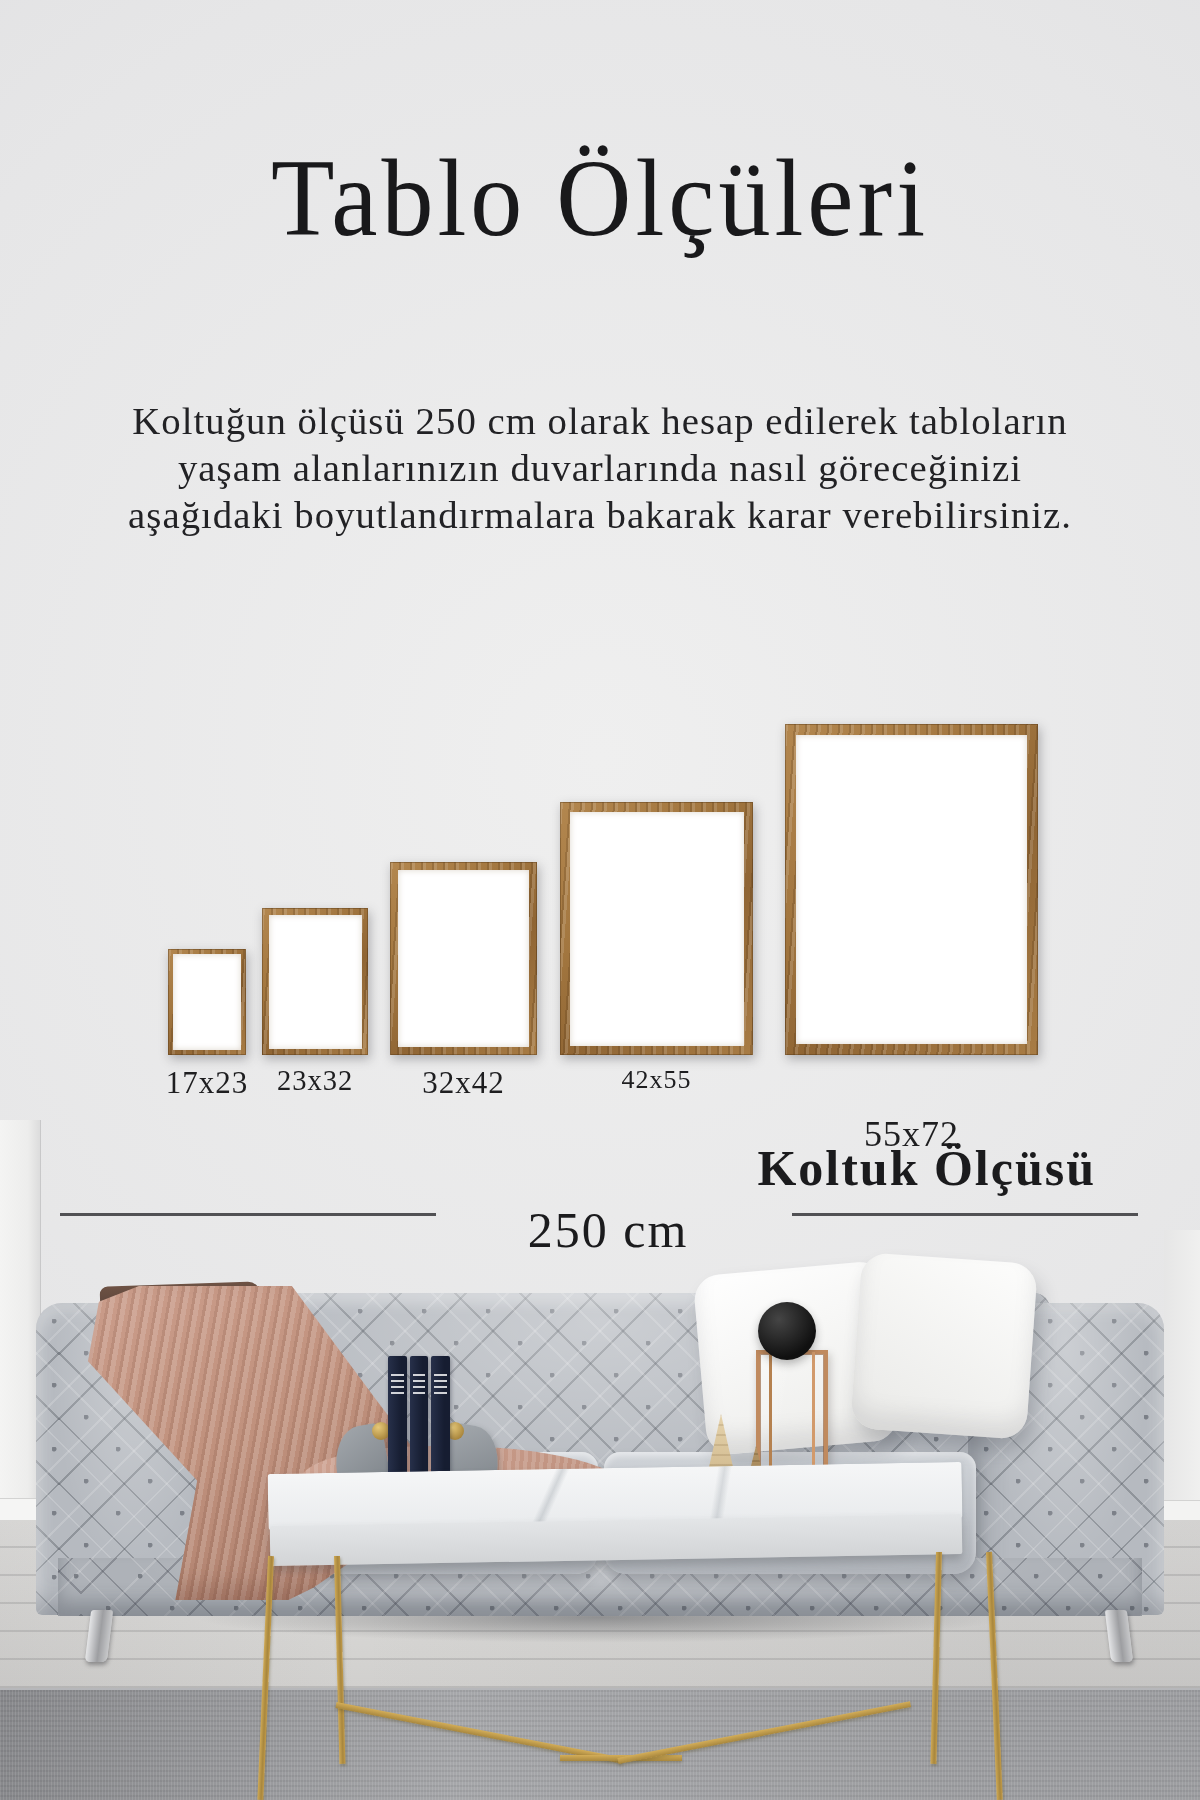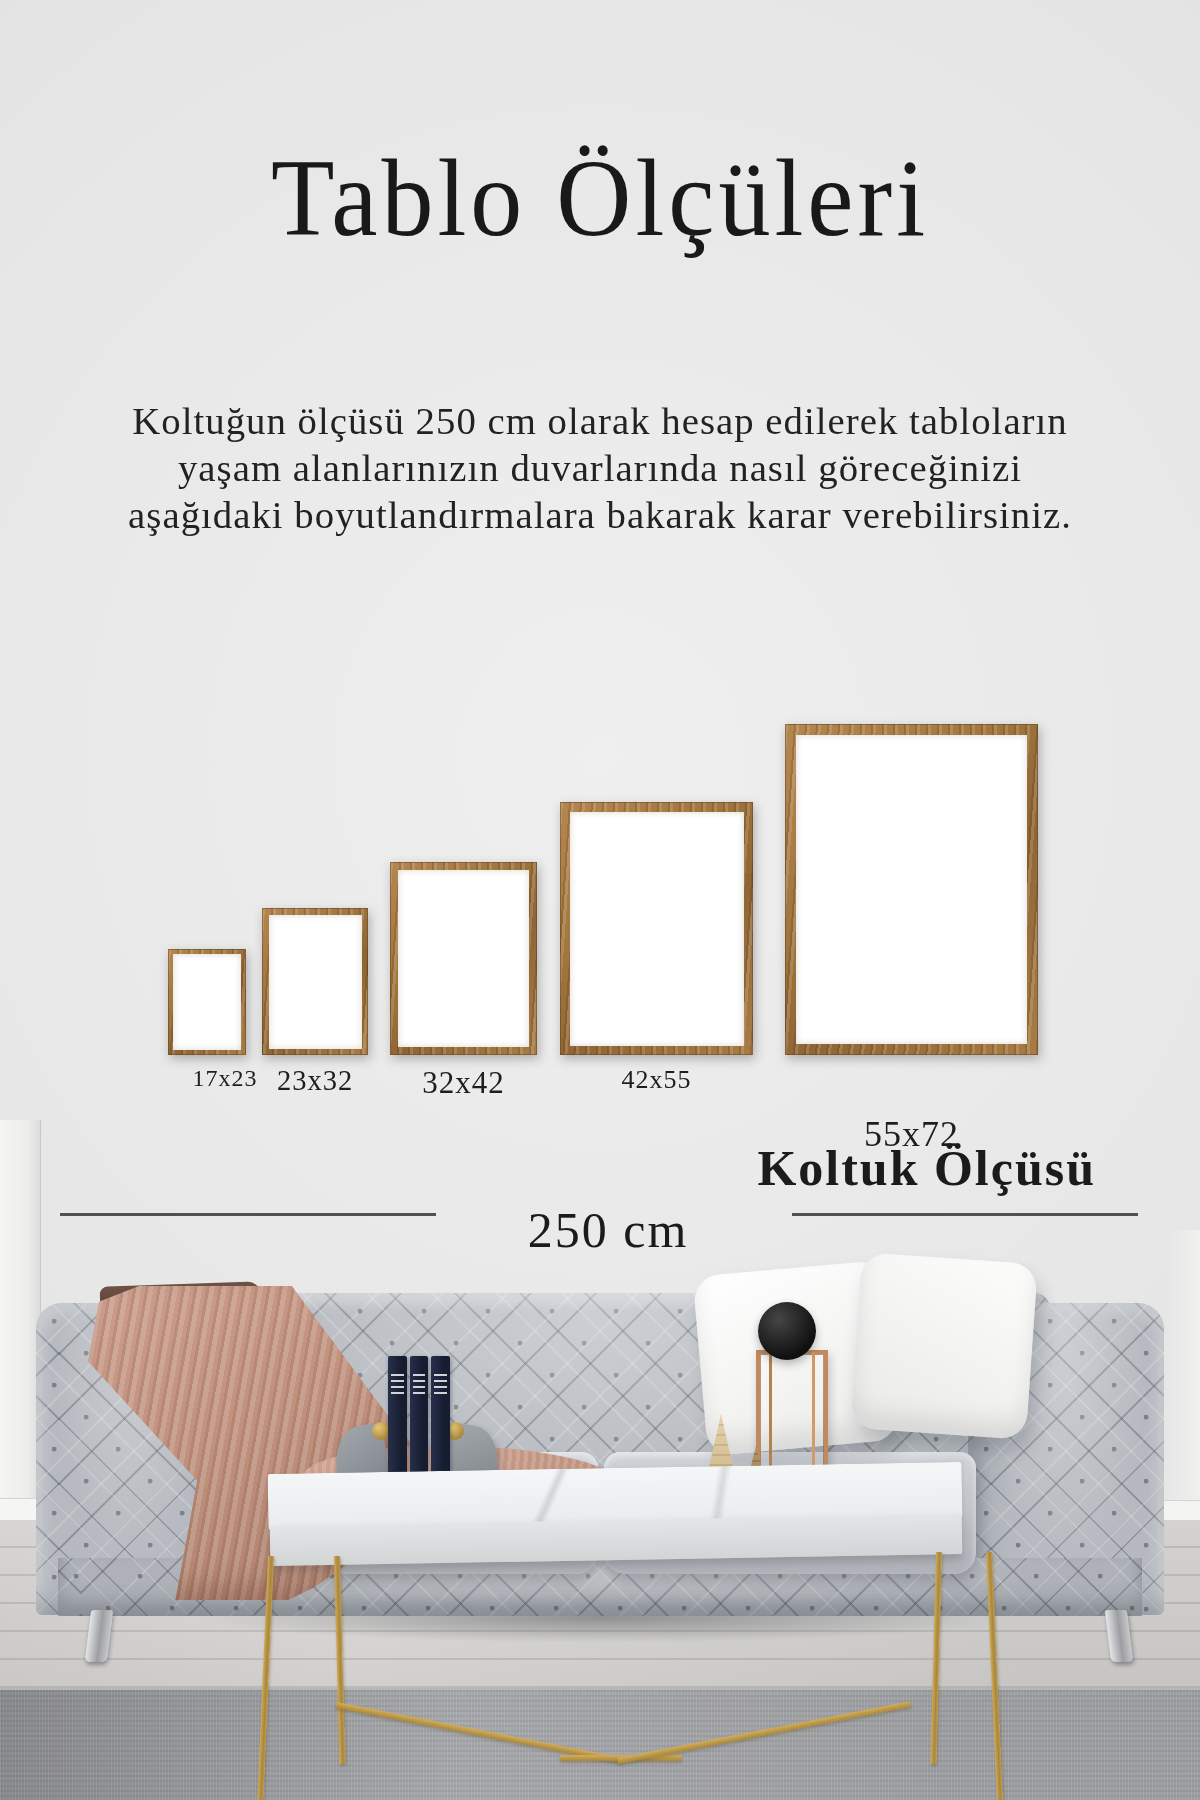--- a/index.html
+++ b/index.html
@@ -185,21 +185,21 @@
   <div class="frame" style="left: 390px; top: 862px; width: 147px; height: 193px;">
       <div class="art" style="top: 8px; left: 8px; width: 131px; height: 177px;"></div>
     </div>
   <div class="frame" style="left: 560px; top: 802px; width: 193px; height: 253px;">
       <div class="art" style="top: 9.5px; left: 9.5px; width: 174px; height: 234px;"></div>
     </div>
   <div class="frame" style="left: 785px; top: 724px; width: 253px; height: 331px;">
       <div class="art" style="top: 11px; left: 11px; width: 231px; height: 309px;"></div>
     </div>
 
-  <div class="flabel" style="left: 145px; width: 160px; top: 1065px; font-size: 24px;">17x23</div>
+  <div class="flabel" style="left: 127px; width: 160px; top: 1065px; font-size: 31px;">17x23</div>
   <div class="flabel" style="left: 235px; width: 160px; top: 1065px; font-size: 28.5px;">23x32</div>
   <div class="flabel" style="left: 383.5px; width: 160px; top: 1065px; font-size: 31px;">32x42</div>
   <div class="flabel" style="left: 576.5px; width: 160px; top: 1065px; font-size: 26px;">42x55</div>
   <div class="flabel" style="left: 831.5px; width: 160px; top: 1113px; font-size: 36px;">55x72</div>
 
   <p class="measure-label">Koltuk Ölçüsü</p>
   <p class="measure-value">250 cm</p>
   <div class="mline left"></div>
   <div class="mline right"></div>
 

